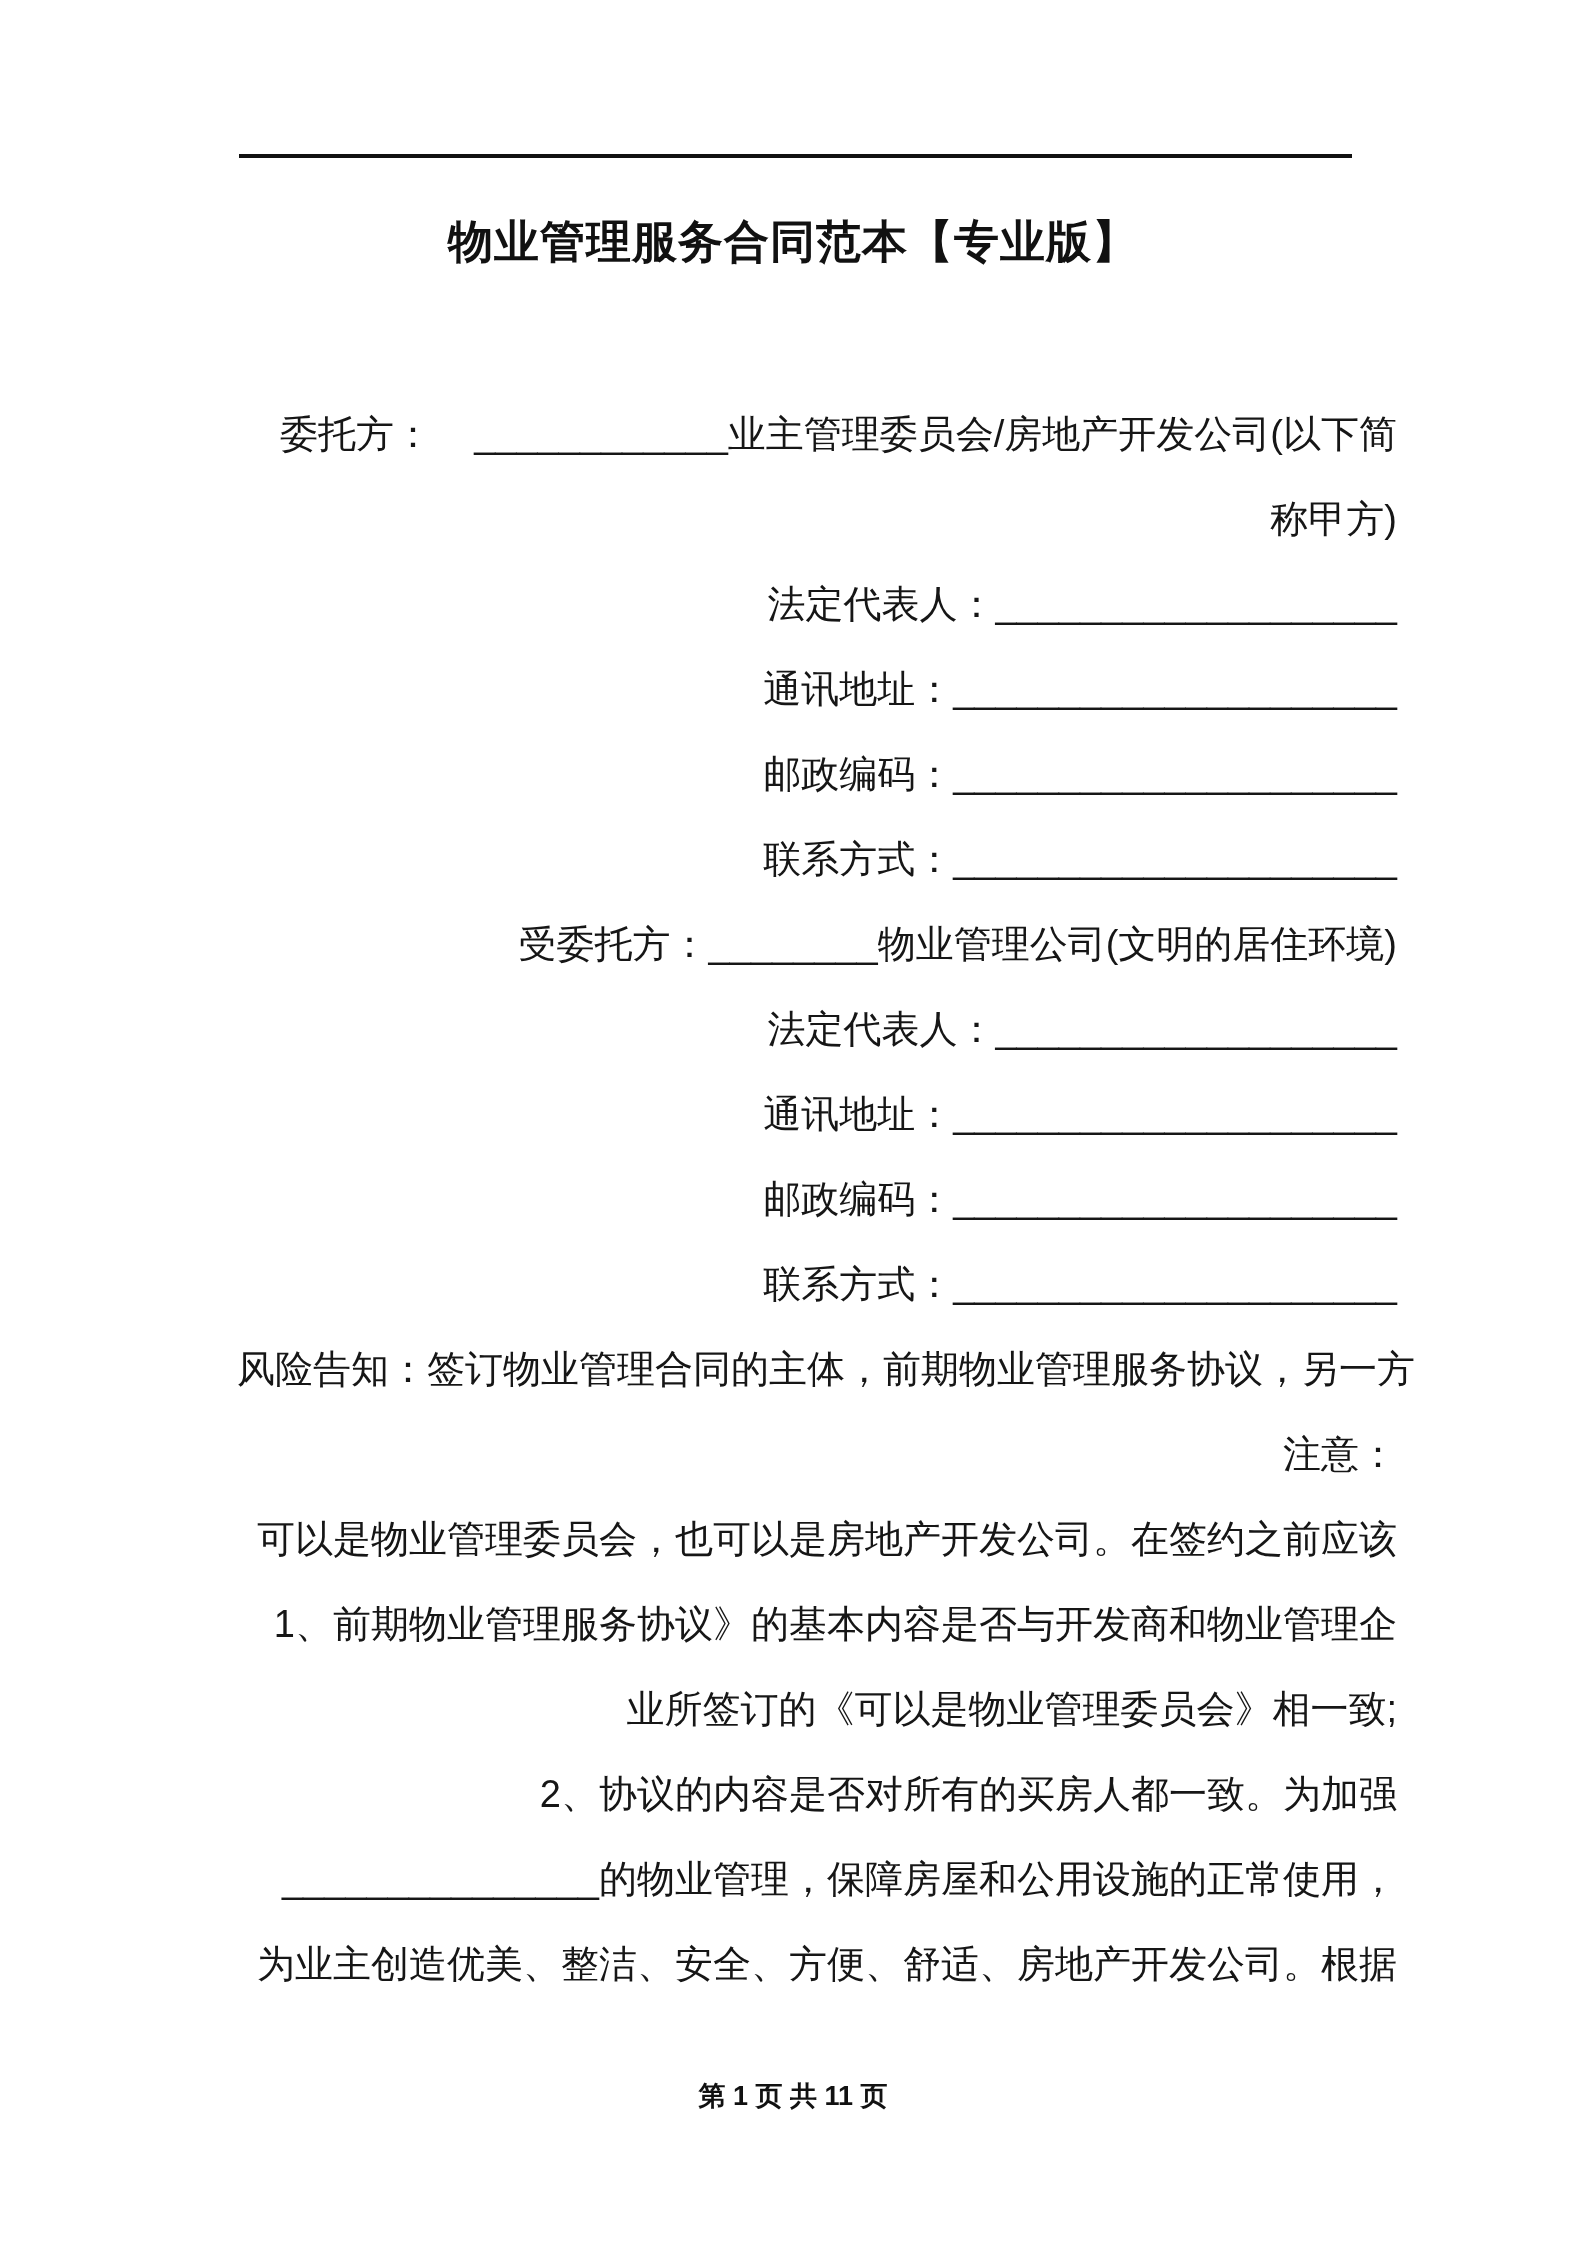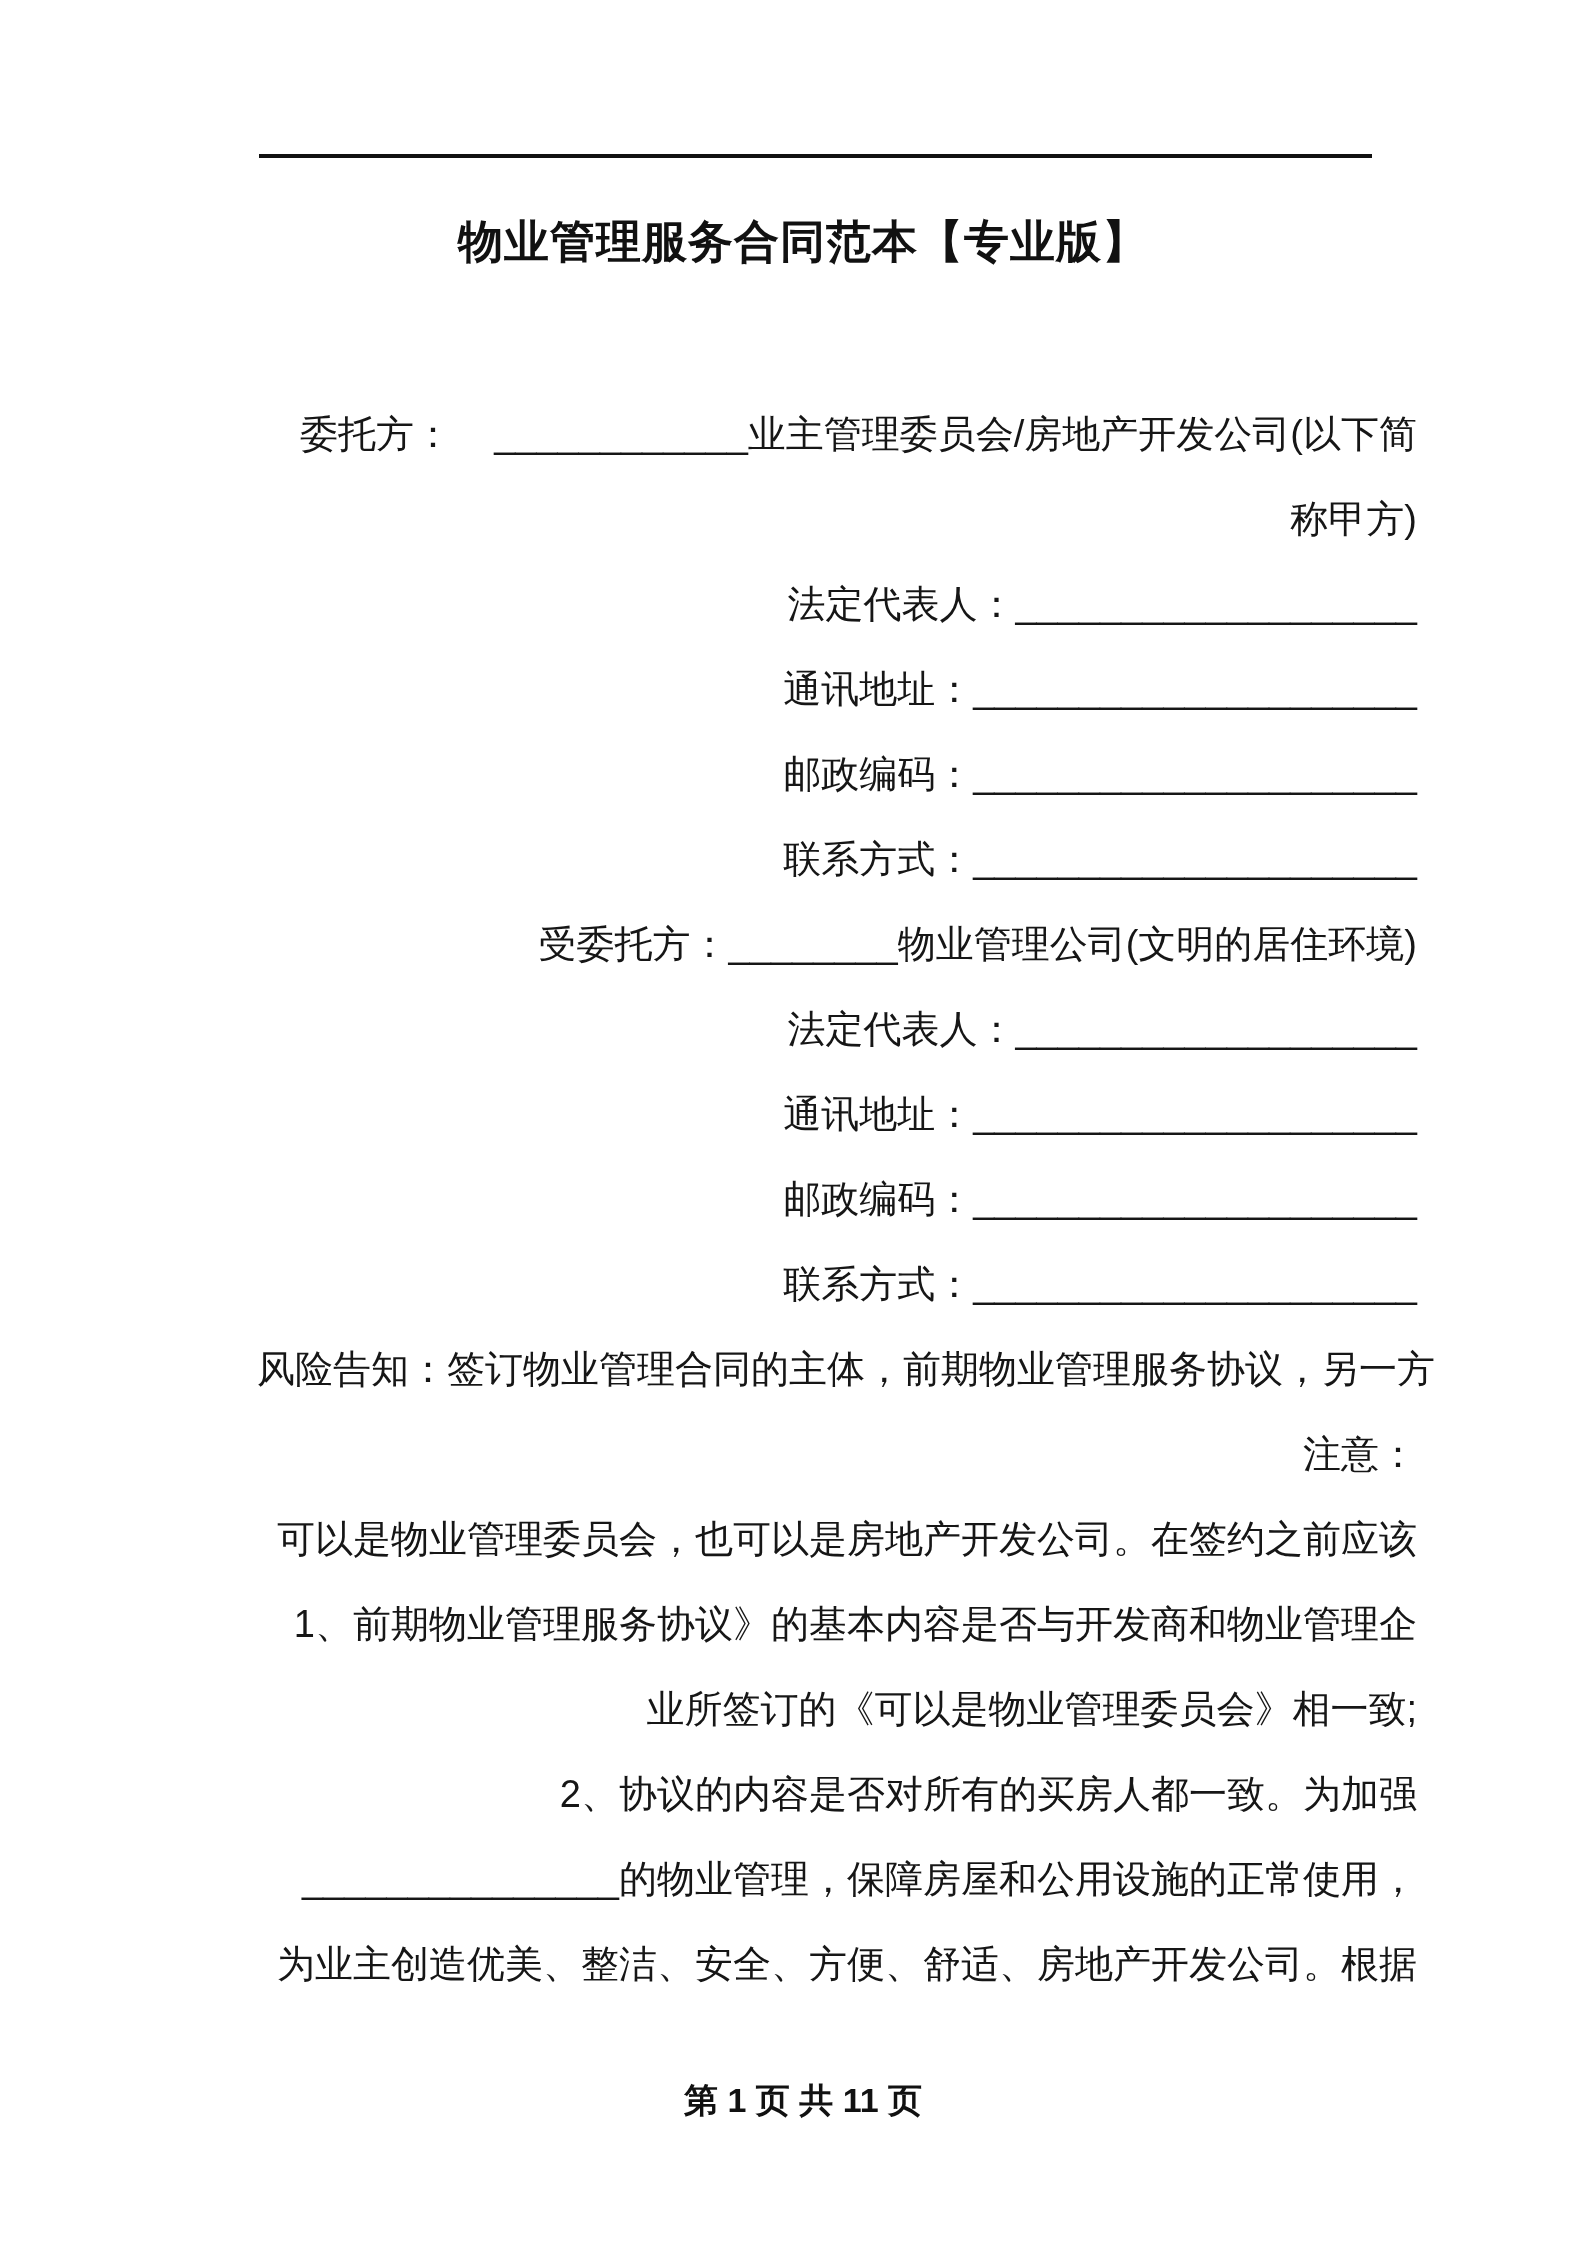--- a/index.html
+++ b/index.html
@@ -12,21 +12,20 @@
     background: #ffffff;
     position: relative;
     font-family: "Liberation Sans", sans-serif;
     color: #161616;
     overflow: hidden;
   }
   .page {
     position: absolute;
     inset: 0;
     background: #ffffff;
-    margin-left: 20px;
   }
   .rule {
     position: absolute;
     left: 239px;
     top: 154px;
     width: 1113px;
     height: 4px;
     background: #111111;
   }
   .title {
@@ -55,21 +54,21 @@
     height: 85px;
     white-space: pre;
     letter-spacing: 0;
   }
   .footer {
     position: absolute;
     left: 0;
     right: 0;
     top: 2078px;
     text-align: center;
-    font-size: 34px;
+    font-size: 27px;
     font-weight: 700;
     color: #111111;
   }
 </style>
 </head>
 <body>
 
 <div class="page">
 
   <div class="rule"></div>

